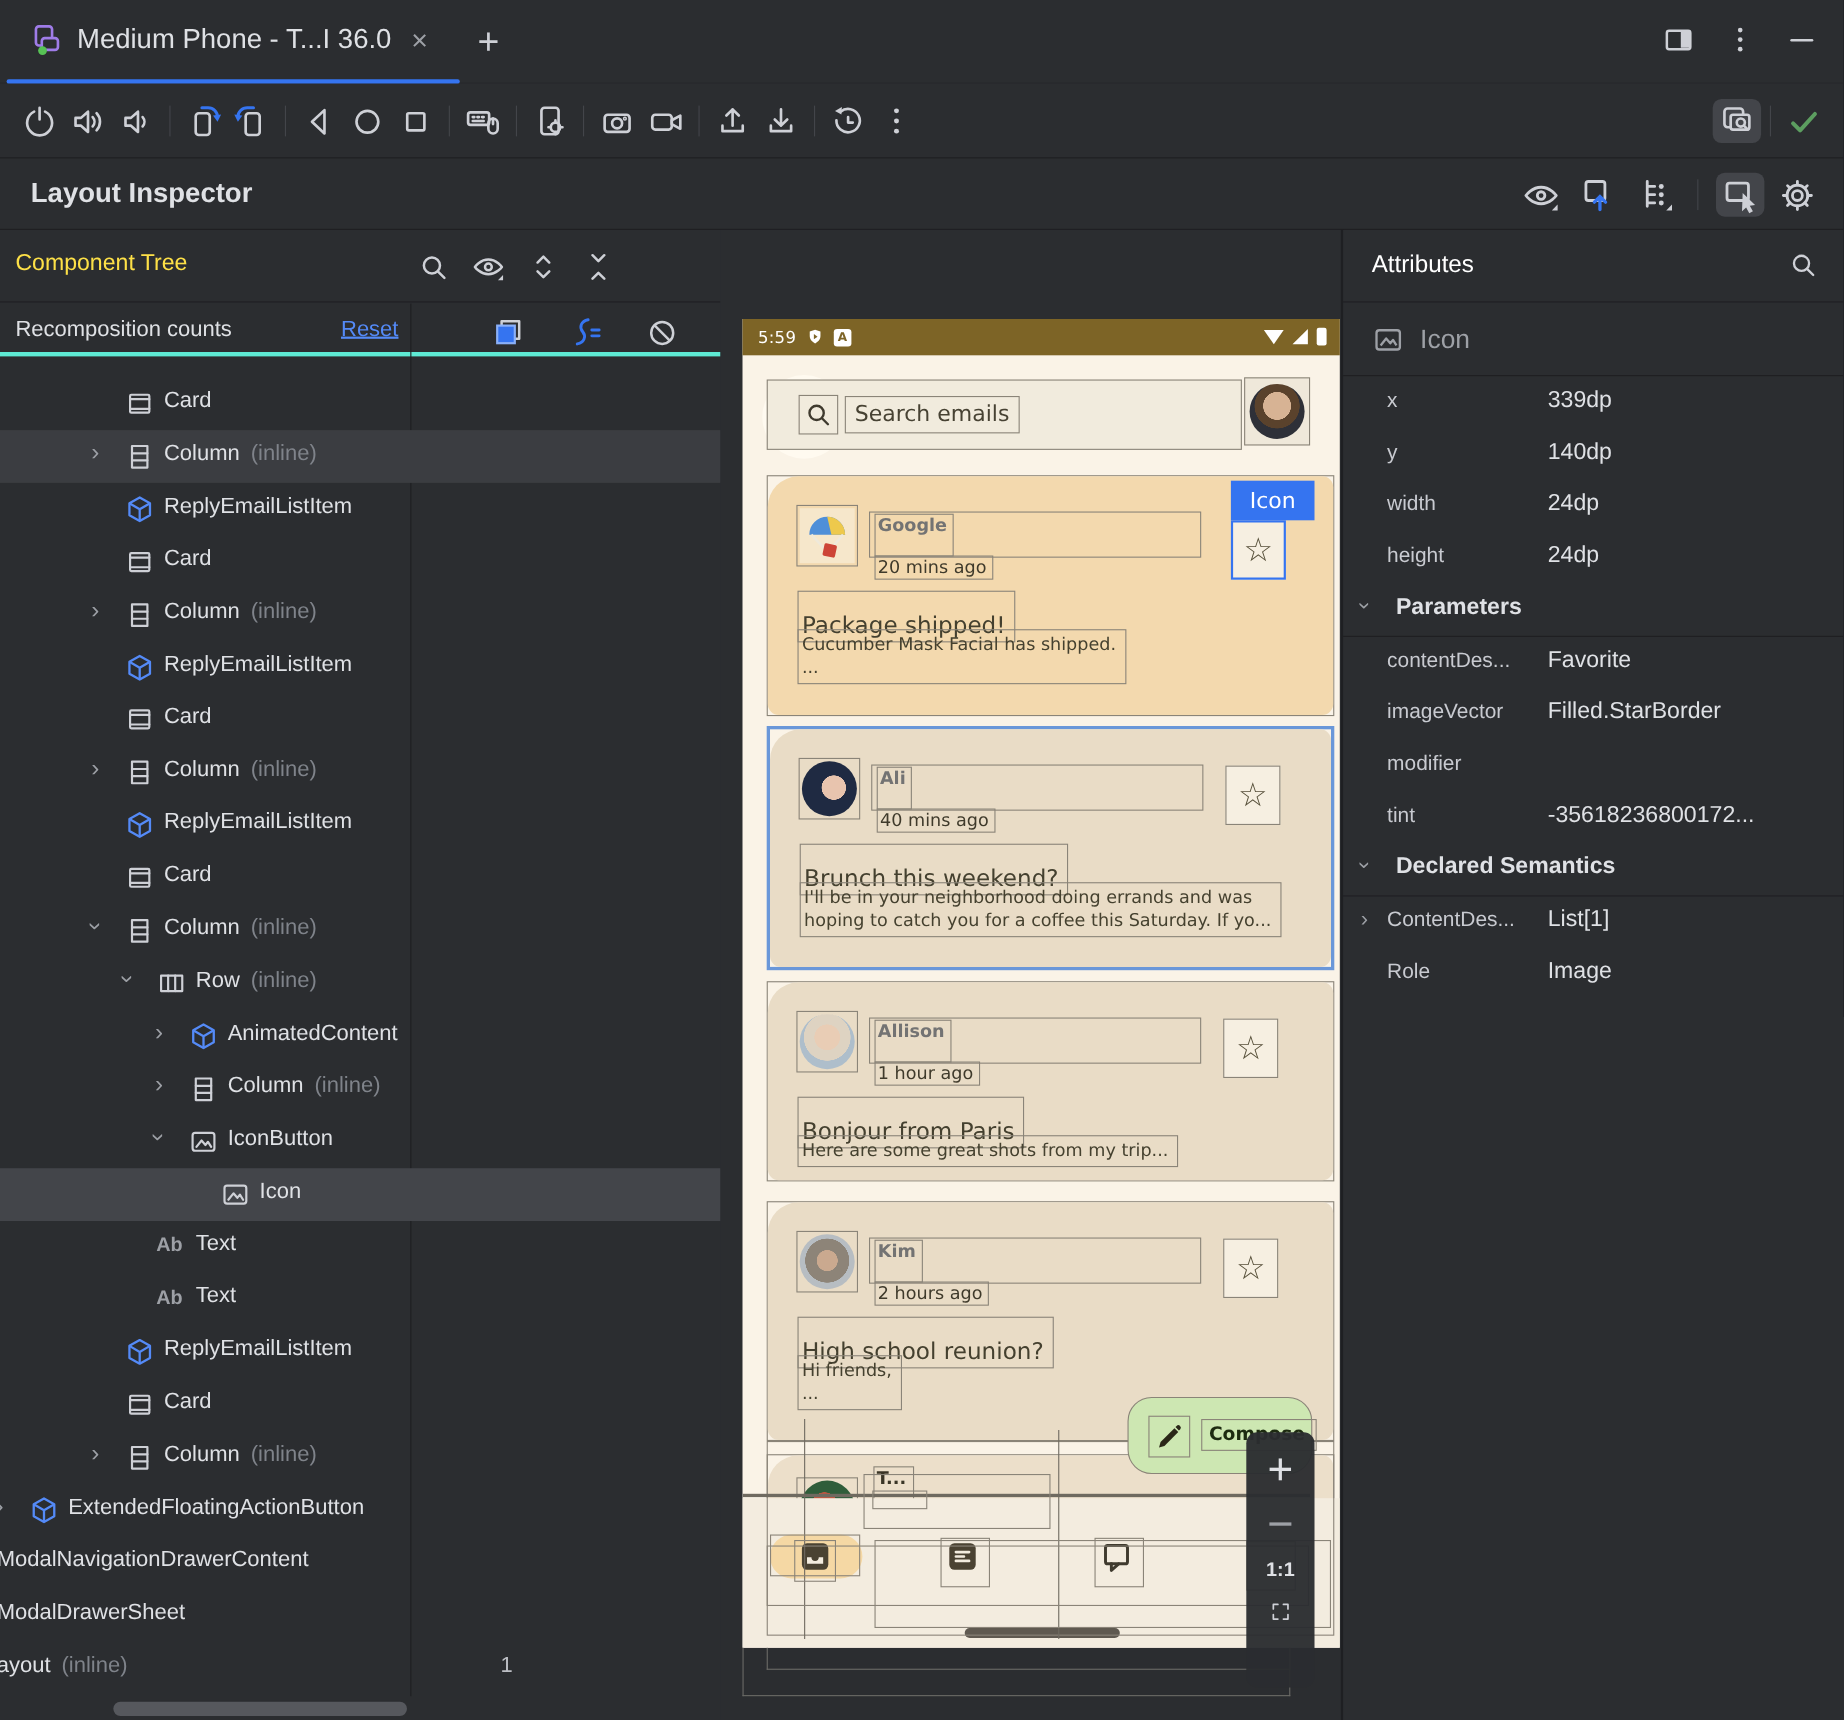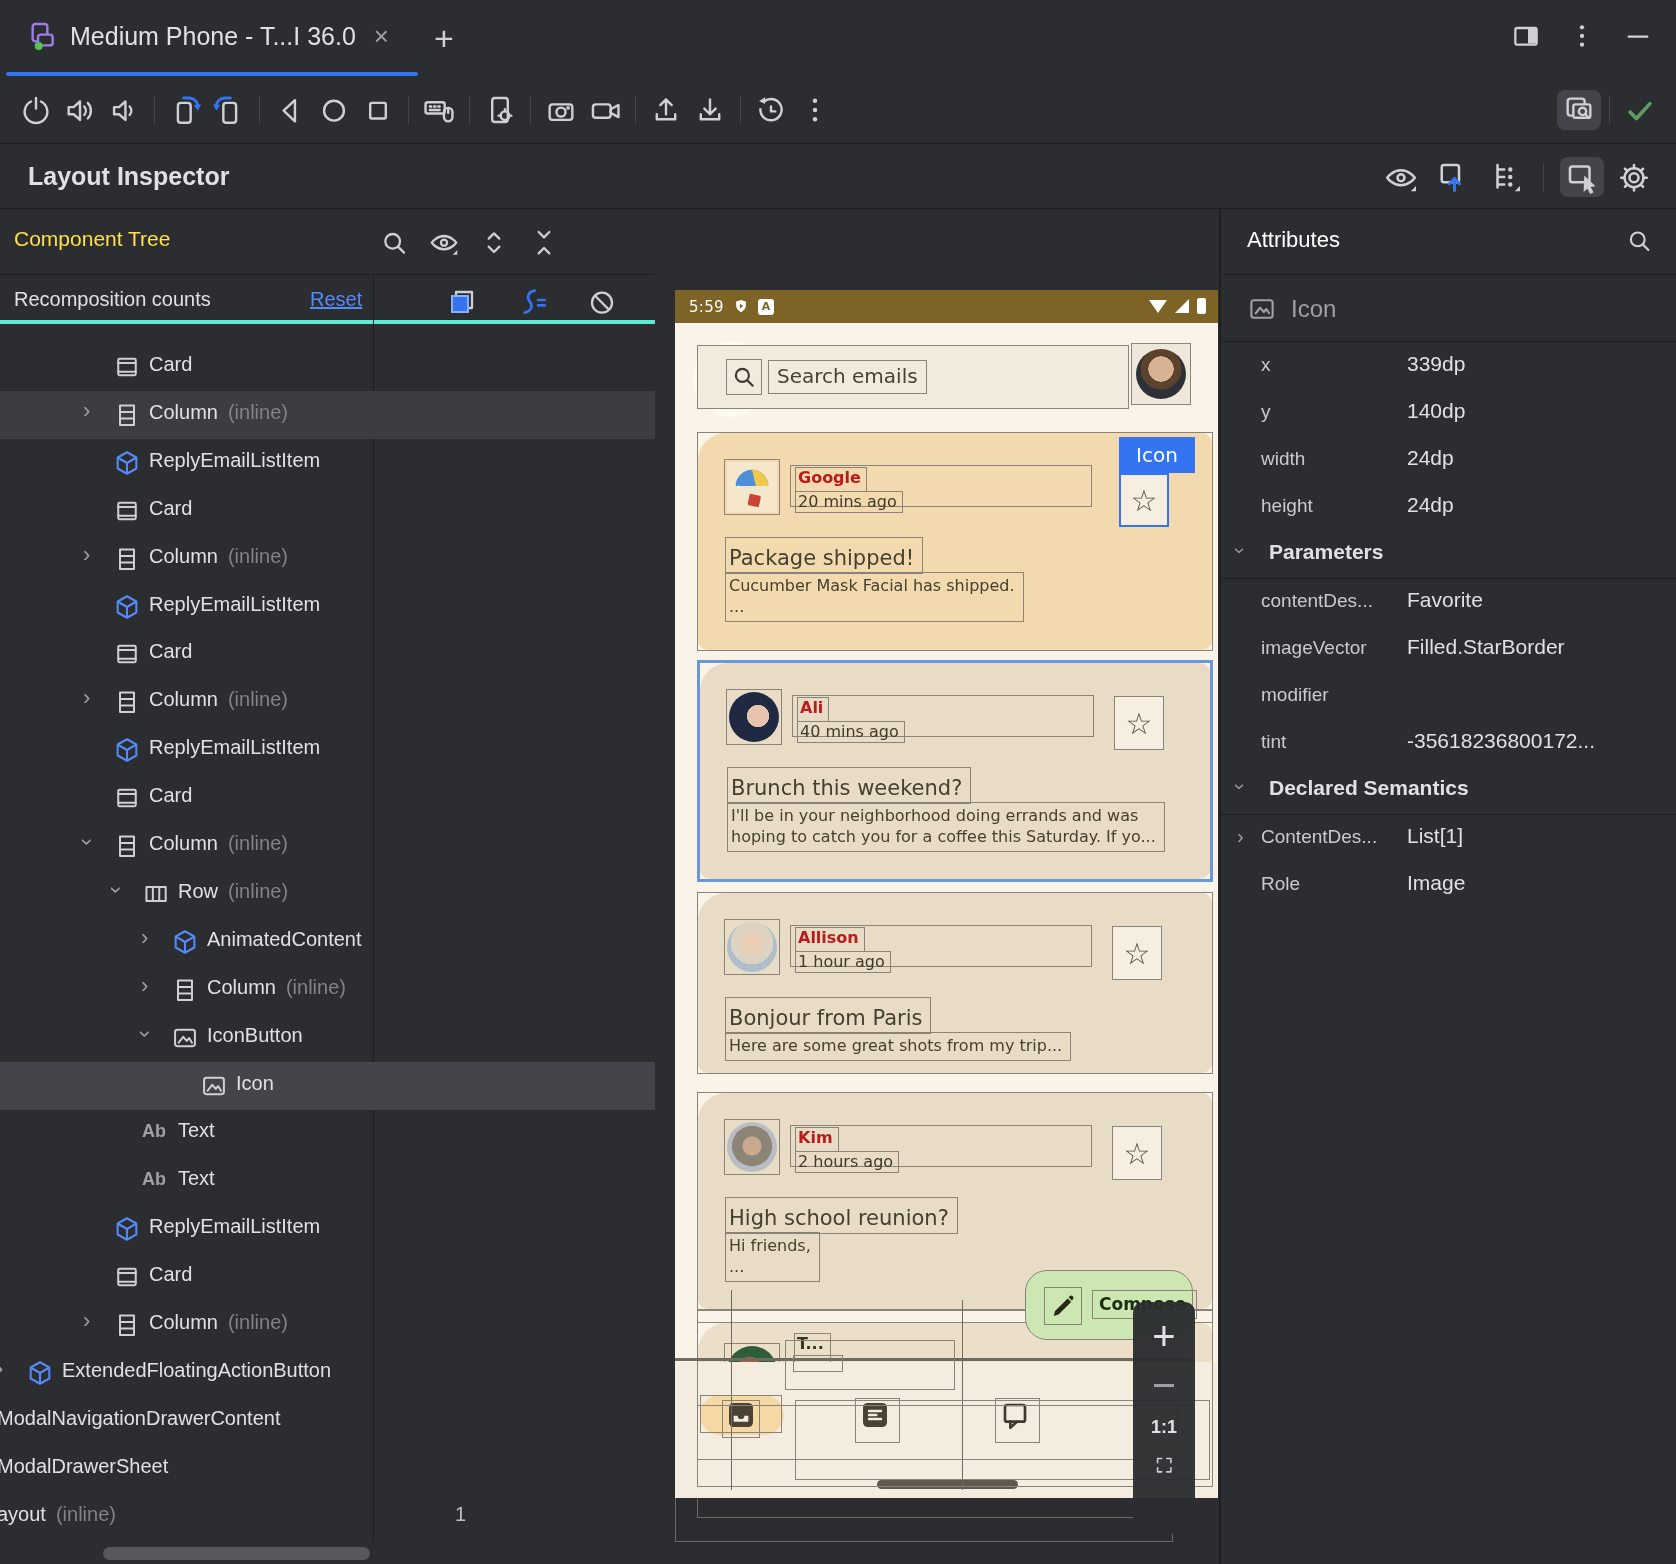--- a/index.html
+++ b/index.html
@@ -101,26 +101,26 @@
   .av-para     { background:#f6e7cb; display:flex; align-items:center; justify-content:center; border-radius:0; }
 
   .ecard { position:absolute; left:22px; width:516px; border:1.5px solid #8a8478; }
   .ecard .cbg { position:absolute; inset:0; border-radius:28px 10px 10px 10px; }
   .ecard.peach .cbg { background:#f3d9ae; }
   .ecard.tan .cbg   { background:#e9dcc6; }
   .ecard.sel { border:3px solid #6a97d9; }
   .c-avatar { position:absolute; left:26px; top:26px; width:56px; height:56px; border:1.5px solid #8a8478;
               display:flex; align-items:center; justify-content:center; }
   .c-head { position:absolute; left:92px; top:32px; width:302px; height:42px; border:1.5px solid #8a8478; padding:1px 0 0 4px; }
-  .s-box { display:inline-block; border:1.5px solid #8a8478; font-size:16px; font-weight:600; color:#b91c1c; padding:0 5px 4px 2px; }
+  .s-box { display:inline-block; border:1.5px solid #8a8478; font-size:16px; font-weight:600; color:#737373; padding:0 5px 18px 2px; }
   .t-box { display:inline-block; border:1.5px solid #8a8478; font-size:16px; color:#3f3a2b; padding:0 5px 1px 2px; margin-top:-2px; }
   .c-star { position:absolute; left:414px; top:31px; width:50px; height:54px; border:1.5px solid #8a8478;
             display:flex; align-items:center; justify-content:center; font-size:30px; color:#57503a; background:#f6efe1; }
   .c-star.blue { border:2.5px solid #3574f0; }
-  .c-subject { position:absolute; left:27px; top:104px; border:1.5px solid #8a8478; font-size:21px; color:#44402f; padding:8px 8px 3px 3px; white-space:nowrap; }
+  .c-subject { position:absolute; left:27px; top:104px; border:1.5px solid #8a8478; font-size:21px; color:#44402f; padding:18px 8px 3px 3px; white-space:nowrap; }
   .c-body { position:absolute; left:27px; top:139px; border:1.5px solid #8a8478; font-size:16px; color:#45412f; padding:2px 8px 4px 3px; line-height:21px; max-width:440px; }
   .tooltip { position:absolute; left:421px; top:4px; width:76px; height:36px; background:#3574f0; color:#fff;
              font-size:20px; display:flex; align-items:center; justify-content:center; z-index:5; }
 
   .compose { position:absolute; left:350px; top:947px; width:168px; height:70px; background:#cde7b2; border-radius:22px;
              border:1.5px solid #8a8478; z-index:6; }
   .cp-pen { position:absolute; left:18px; top:16px; width:38px; height:38px; border:1.5px solid #8a8478;
             display:flex; align-items:center; justify-content:center; }
   .cp-label { position:absolute; left:66px; top:19px; border:1.5px solid #8a8478; font-size:17px; font-weight:700; color:#1d2b10; padding:3px 10px 4px 6px; }
 

